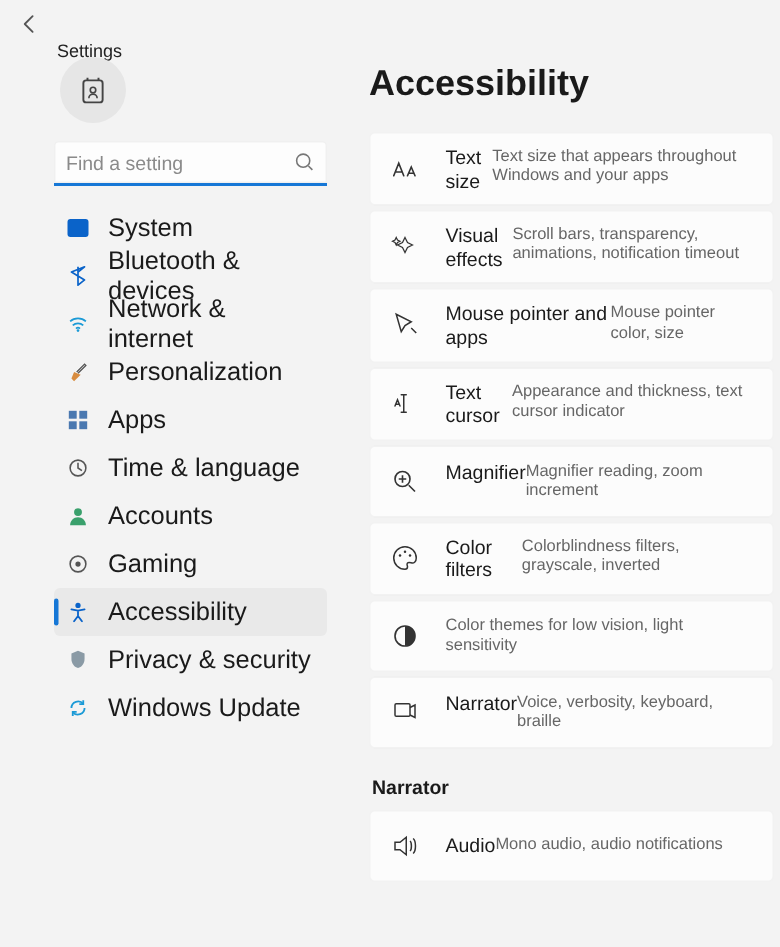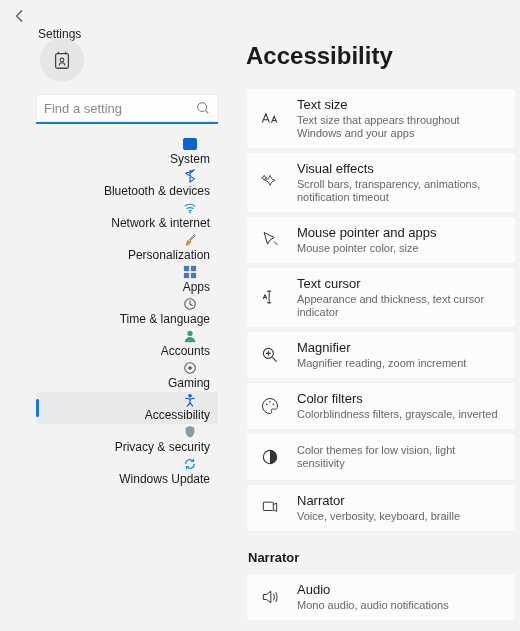--- a/index.html
+++ b/index.html
@@ -10,31 +10,31 @@
   .titlebar .title { font-size:12px; margin-left:6px; color:#222;margin-top:36px; }
   .content { display:flex; flex:1; overflow:hidden; }
   .sidebar { width:198px; padding:0 8px; display:flex; flex-direction:column;margin-left:28px; }
   .avatar-box { padding:6px 4px 12px 4px; display:flex; }
   .avatar { width:44px; height:44px; border-radius:50%; background:#e6e6e6; display:flex; align-items:center; justify-content:center; color:#444; }
   .search-wrap { position:relative; margin:0 0 12px 0; }
   .search { width:100%; height:30px; border:none; border-bottom:2px solid #1677d6; background:#fdfdfd; padding:0 28px 0 8px; font-size:13px; color:#333; outline:none; border-radius:3px 3px 0 0; box-shadow:0 0 0 1px rgba(0,0,0,0.05) inset;}
   .search::placeholder { color:#8a8a8a; }
   .search-icon { position:absolute; right:8px; top:7px; color:#777; }
   .nav { list-style:none; }
-  .nav li { display:flex; align-items:flex-end; height:32px; padding:0 8px; font-size:12px; border-radius:4px; cursor:pointer; position:relative;flex-direction:column; }
+  .nav li { display:flex; align-items:center; height:32px; padding:0 8px; font-size:17px; border-radius:4px; cursor:pointer; position:relative; }
   .nav li.selected { background:#e9e9e9; }
   .nav li.selected::before { content:""; position:absolute; left:0px; top:7px; bottom:7px; width:3px; background:#1677d6; border-radius:2px; }
   .nav .nav-icon { width:16px; height:16px; display:flex; align-items:center; justify-content:center; margin-right:12px; flex-shrink:0; }
   .main { flex:1; overflow-y:auto; padding:10px 4px 10px 20px; }
   .page-title { font-size:24px; font-weight:600; margin-bottom:18px; }
   .section-header { font-size:13px; font-weight:600; margin:6px 0 8px 2px; }
   .card-list { display:flex; flex-direction:column; gap:3px; margin-bottom:18px; }
   .card { background:#fcfcfc; border:1px solid rgba(0,0,0,0.04); border-radius:4px; display:flex; align-items:center; padding:8px 12px; min-height:48px; cursor:pointer; }
   .card .card-icon { width:22px; height:22px; display:flex; align-items:center; justify-content:center; margin-right:16px; color:#333; flex-shrink:0; }
-  .card .card-text { display:flex; flex-direction:column; }
+  .card .card-text { display:flex; flex-direction:row; }
   .card .card-title { font-size:13px; line-height:1.2; }
   .card .card-sub { font-size:11px; color:#666; line-height:1.2; margin-top:1px; }
   
   .sq { width:14px; height:12px; border-radius:2px; }
   svg { display:block; }
 </style>
 </head>
 <body>
 
 <div class="window">

